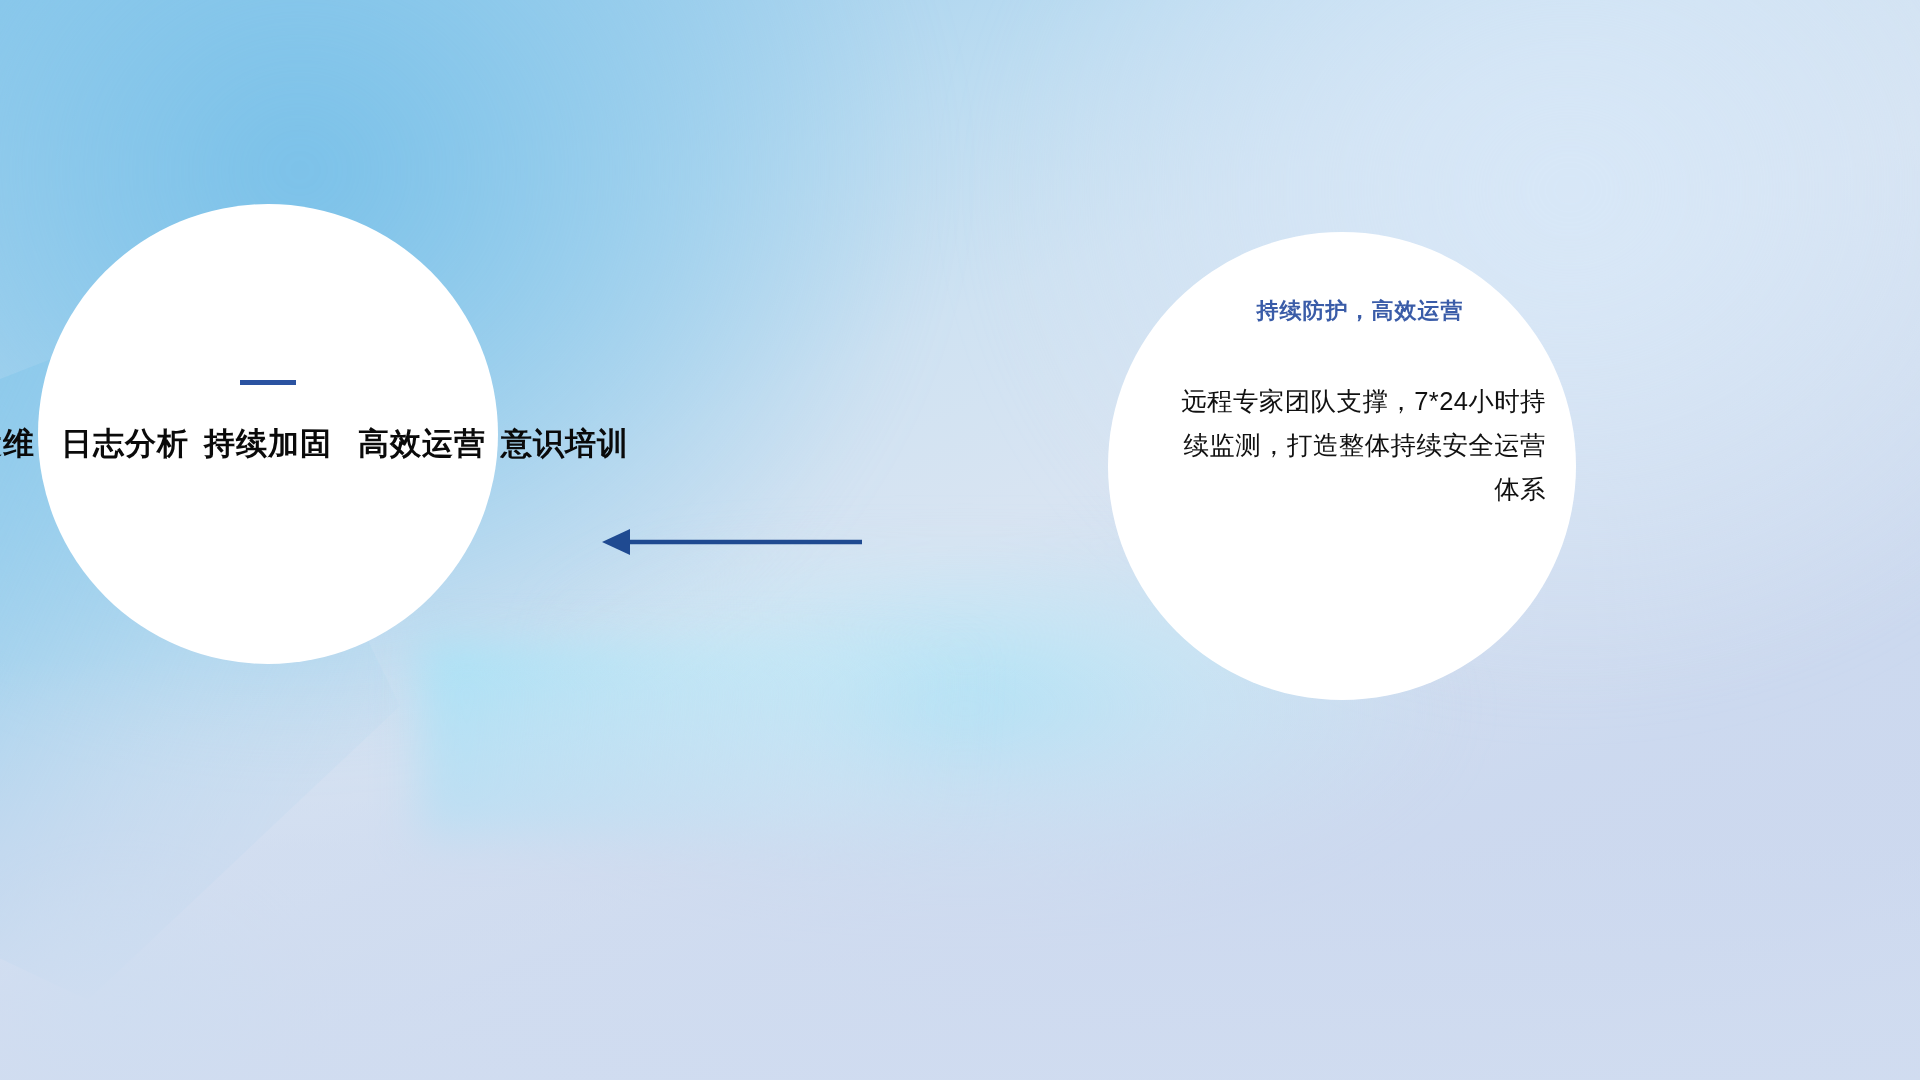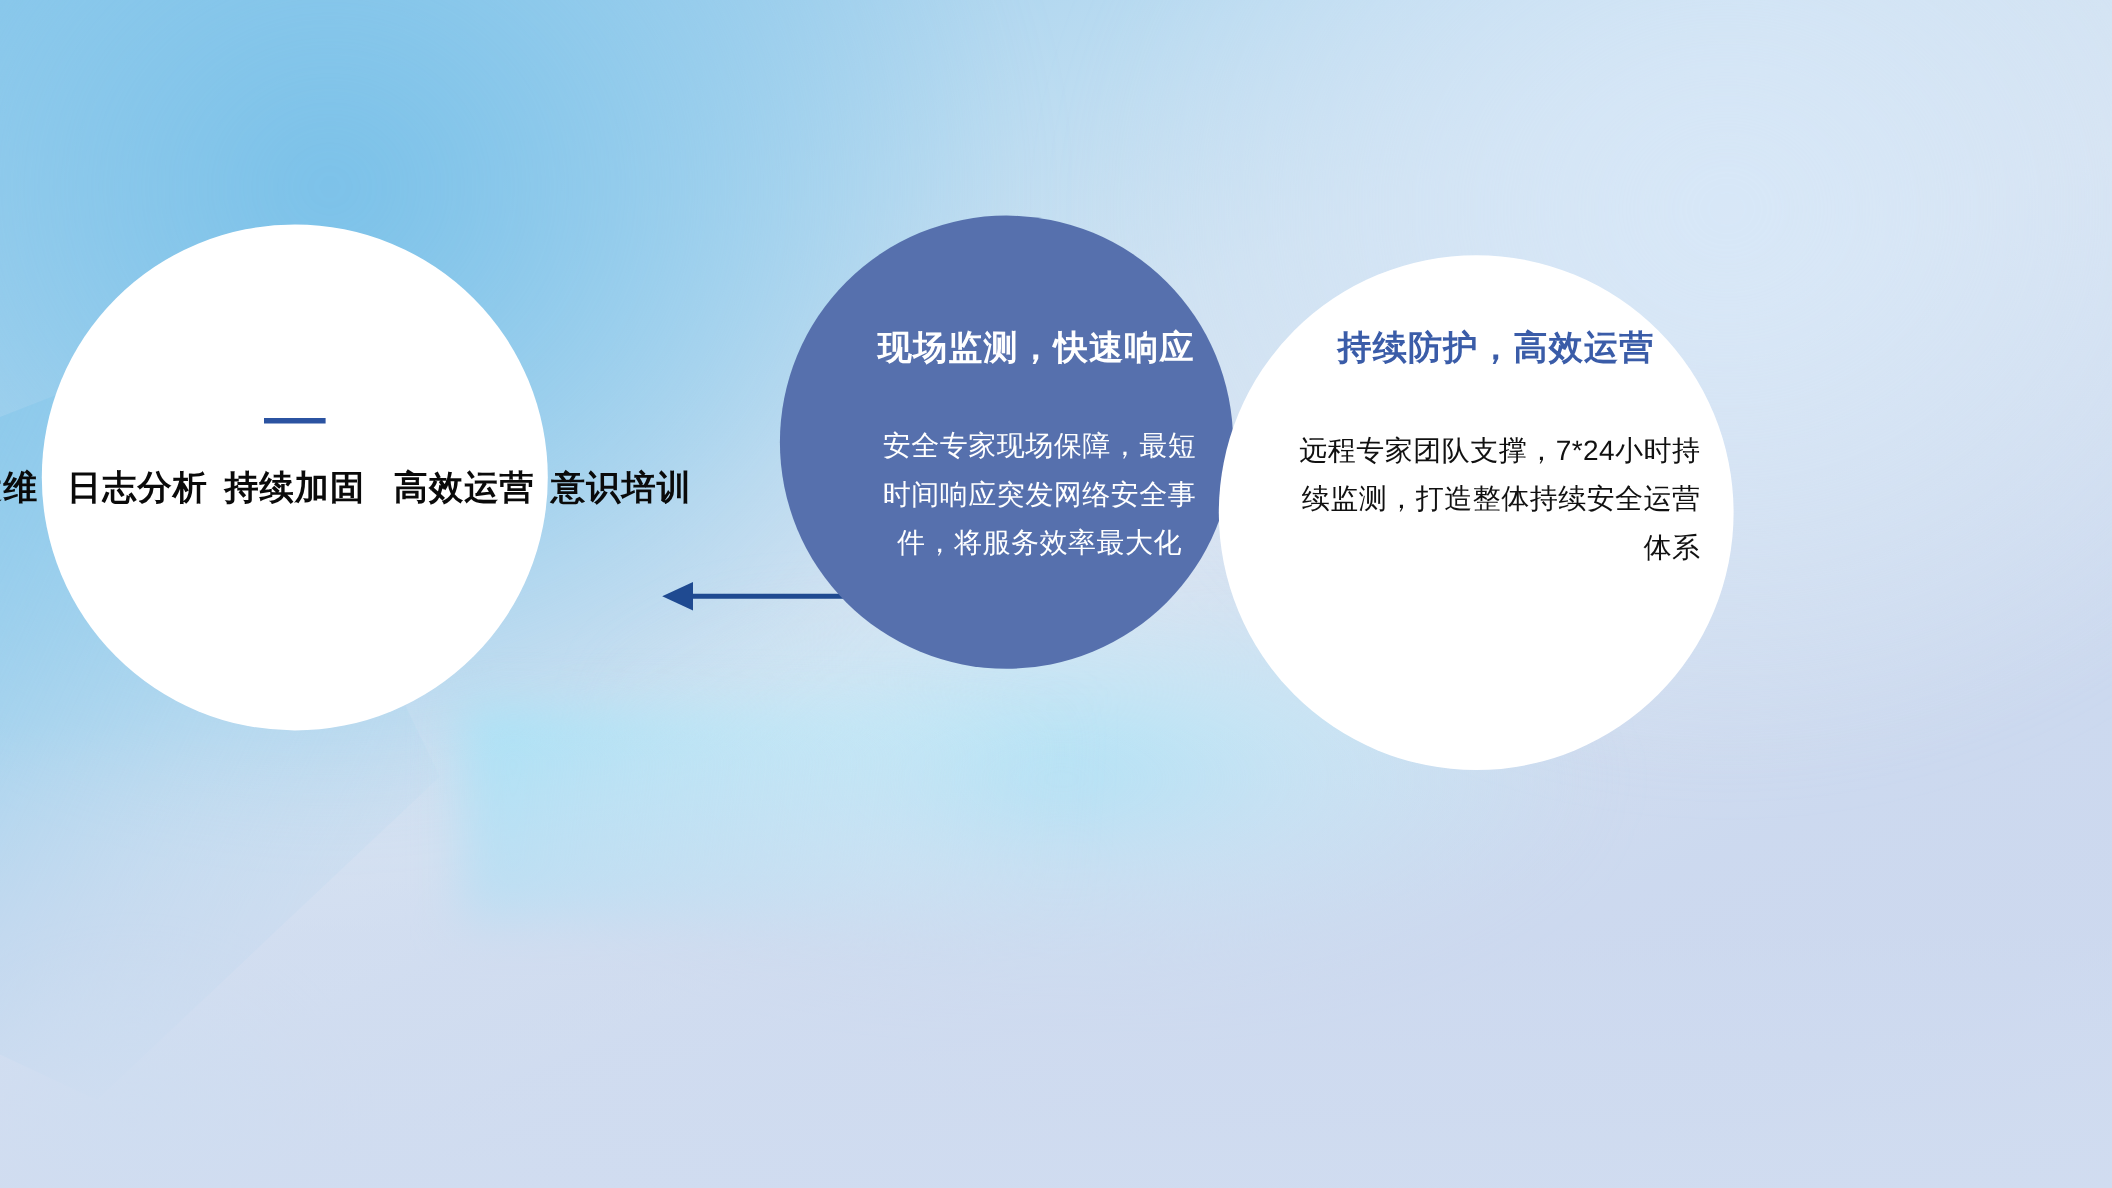--- a/index.html
+++ b/index.html
@@ -185,21 +185,21 @@
     width: 468px;
     height: 468px;
     background: #ffffff;
     z-index: 4;
     display: flex;
     flex-direction: column;
     align-items: center;
     padding-top: 68px;
   }
   .right-title {
-    font-size: 31px;
+    font-size: 22px;
     font-weight: bold;
     color: #3a5ca8;
     letter-spacing: 1px;
     white-space: nowrap;
     margin-left: 36px;
     line-height: 1;
   }
   .right-body {
     margin-top: 58px;
     width: 372px;
@@ -250,23 +250,19 @@
     </div>
   </div>
 
   <div class="arrow">
     <svg width="262" height="44" viewBox="0 0 262 44" xmlns="http://www.w3.org/2000/svg">
       <line x1="262" y1="22" x2="16" y2="22" stroke="#1f4a91" stroke-width="4.5"></line>
       <polygon points="2,22 30,9 30,35" fill="#1f4a91"></polygon>
     </svg>
   </div>
 
-  <div class="circle circle-mid">
-    <div class="mid-title">现场监测，快速响应</div>
-    <div class="mid-body">安全专家现场保障，最短时间响应突发网络安全事件，将服务效率最大化</div>
-  </div>
 
   <div class="circle circle-right">
     <div class="right-title">持续防护，高效运营</div>
     <div class="right-body">远程专家团队支撑，7*24小时持续监测，打造整体持续安全运营体系</div>
   </div>
 
 </div>
 
 </body></html>

